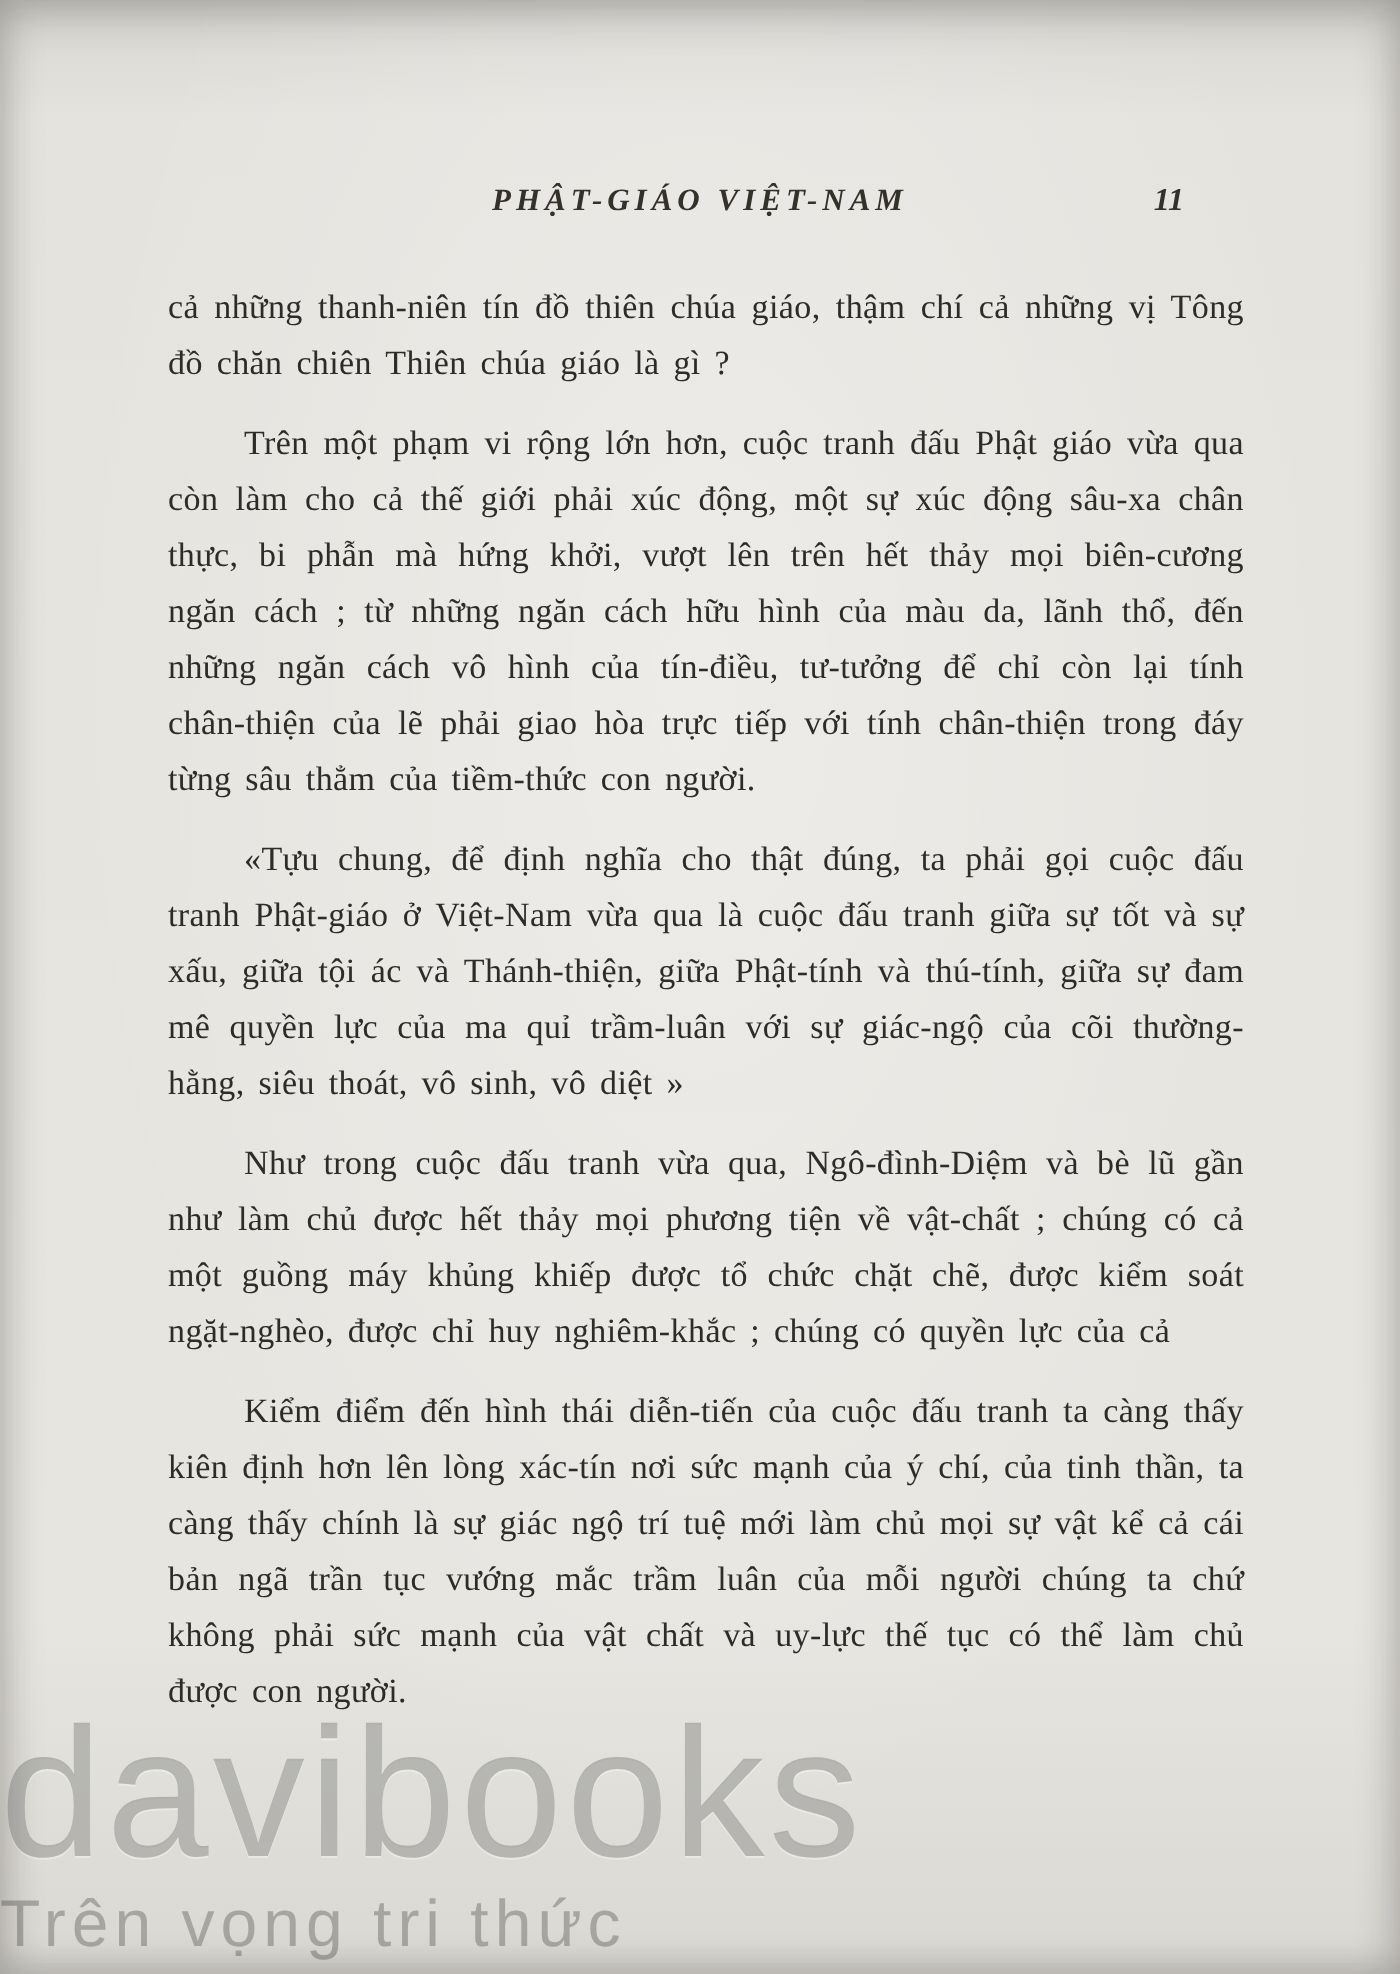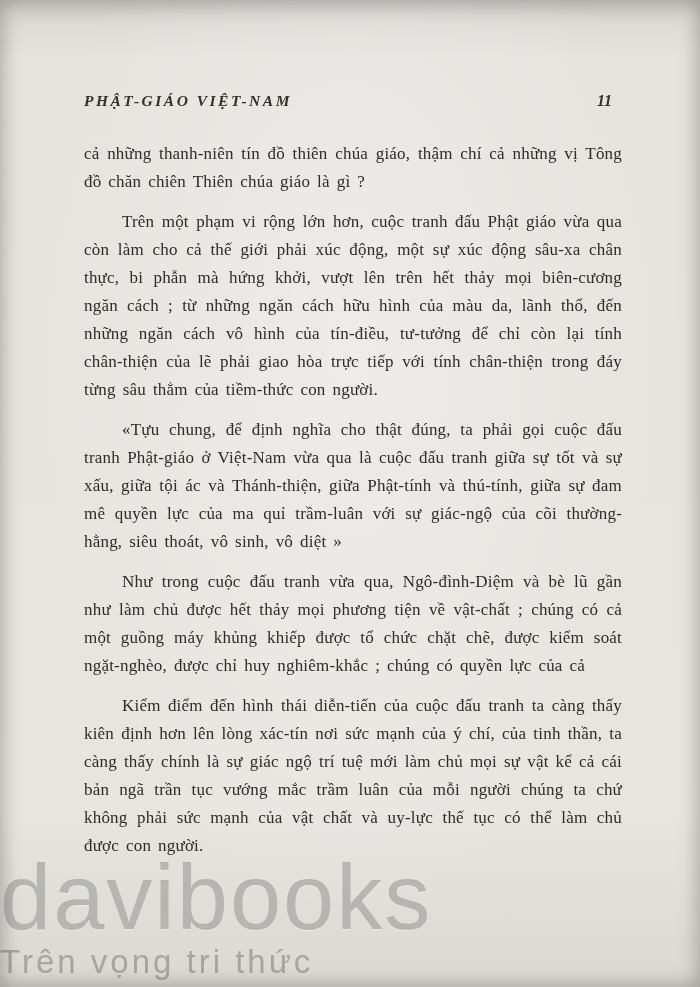--- a/index.html
+++ b/index.html
@@ -26,30 +26,30 @@
                 inset 10px 0 16px rgba(60,58,54,0.08), inset -10px 0 16px rgba(60,58,54,0.08);
   }
   .header {
     position: relative;
     margin: 0 84px 0 84px;
     padding-top: 92px;
     height: 30px;
   }
   .running-title {
     display: block;
-    text-align: left;
+    text-align: center;
     font-style: italic;
     font-weight: bold;
     font-size: 15.5px;
     letter-spacing: 2.5px;
     color: #333129;
   }
   .page-number {
     position: absolute;
-    right: 4px;
+    right: 24px;
     top: 92px;
     font-style: italic;
     font-weight: bold;
     font-size: 16px;
     color: #333129;
   }
   .body-text {
     margin: 14px 78px 0 84px;
     text-align: justify;
     font-size: 17px;

